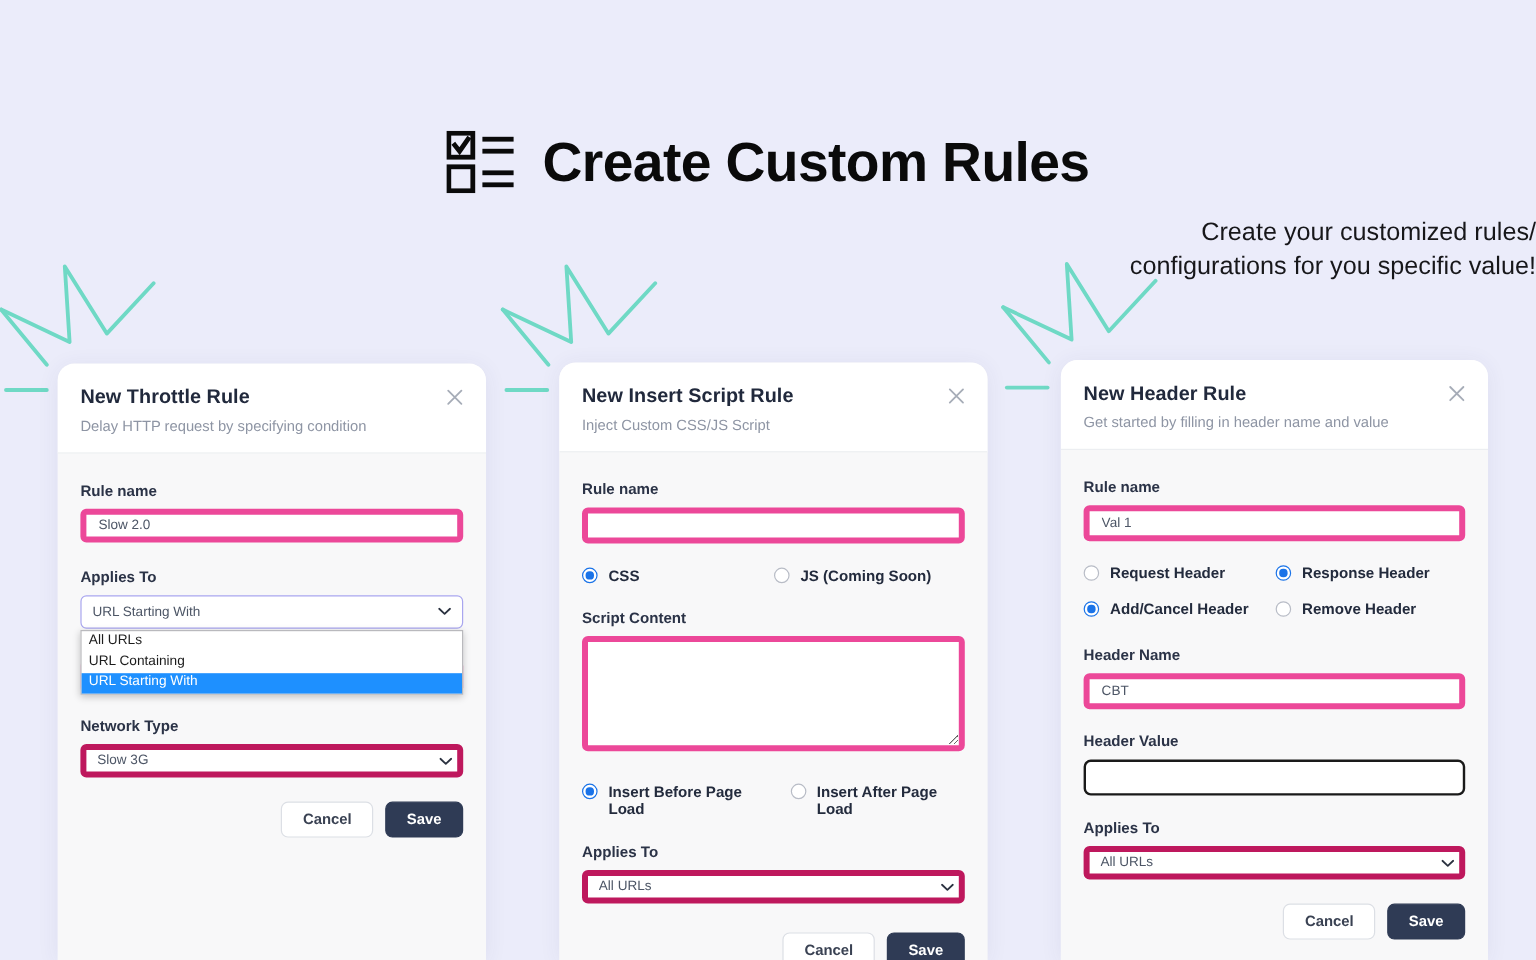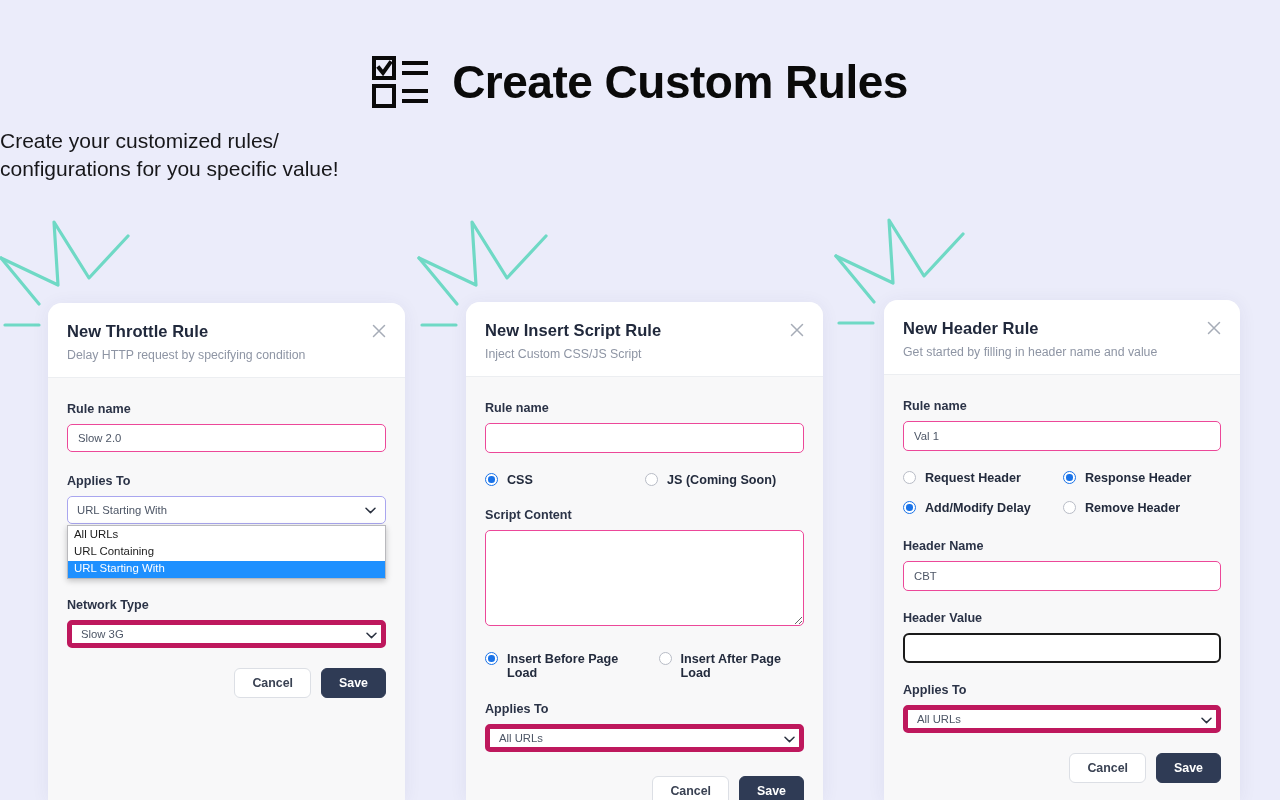--- a/index.html
+++ b/index.html
@@ -10,22 +10,22 @@
     background: #ebecfa;
     font-family: "Liberation Sans", sans-serif;
     overflow: hidden;
     position: relative;
   }
 
   
   .page-header {
     position: absolute;
     top: 0; left: 0; right: 0;
-    text-align: left;
-    padding-top: 56px;
+    text-align: right;
+    padding-top: 109px;
   }
   .title-row {
     display: flex;
     align-items: center;
     justify-content: center;
     gap: 22px;
   }
   .title-icon { width: 58px; height: 52px; display: block; flex: none; }
   .page-title {
     font-size: 46px;
@@ -87,21 +87,21 @@
     font-size: 12.6px;
     font-weight: bold;
     color: #2b3347;
     margin: 0 0 8px 0;
   }
   .field-group { margin-bottom: 22px; }
 
   .txt {
     width: 100%;
     height: 28px;
-    border: 1px solid #ec4899;
+    border: 5px solid #ec4899;
     border-radius: 5px;
     background: #ffffff;
     font-family: "Liberation Sans", sans-serif;
     font-size: 11.3px;
     color: #4d5666;
     padding: 0 10px;
     outline: none;
   }
   .txt::placeholder { color: #9aa1ad; }
   .txt.focused {
@@ -443,21 +443,21 @@
       </label>
       <label class="radio-item">
         <span class="radio on"></span>
         <span class="radio-label">Response Header</span>
       </label>
     </div>
 
     <div class="radio-row" style="margin-bottom:24px;">
       <label class="radio-item" style="width:160px;">
         <span class="radio on"></span>
-        <span class="radio-label">Add/Modify Delay</span>
+        <span class="radio-label">Add/Cancel Header</span>
       </label>
       <label class="radio-item">
         <span class="radio"></span>
         <span class="radio-label">Remove Header</span>
       </label>
     </div>
 
     <div class="field-group" style="margin-bottom:20px;">
       <p class="field-label">Header Name</p>
       <input class="txt" type="text" style="height: 30px;" value="CBT">

